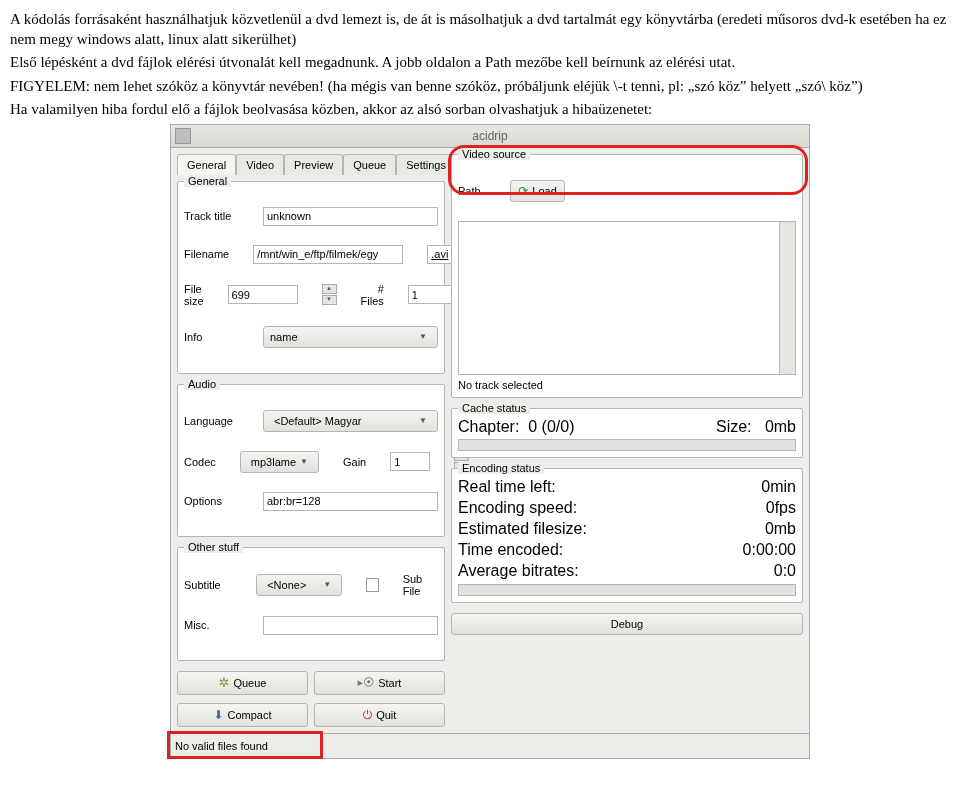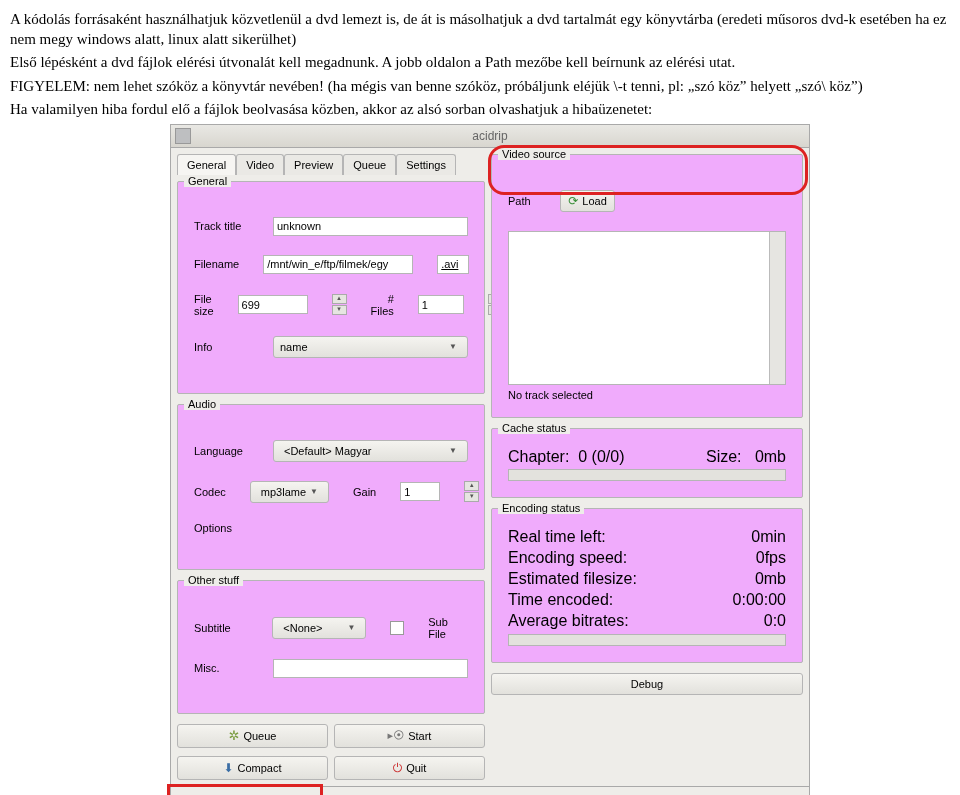--- a/index.html
+++ b/index.html
@@ -43,38 +43,38 @@
   color: #666;
   font-size: 12px;
 }
 .app-body {
   display: flex;
   border: 1px solid #a9a9a9;
   background: #eeede9;
   padding: 6px;
   gap: 6px;
 }
-.col-left { width: 308px; display:flex; flex-direction:column; gap:4px;}
+.col-left { width: 268px; display:flex; flex-direction:column; gap:4px;}
 .col-right { flex:1; display:flex; flex-direction:column; gap:4px;}
 .tabs {
   display:flex;
 }
 .tab {
   border:1px solid #b5b5b5;
   border-bottom:none;
   background:#eae9e5;
   padding:4px 9px;
   font-size:11px;
   border-radius:3px 3px 0 0;
 }
 .tab.active{ background:#f6f5f2;}
 .pane {
   border:1px solid #b5b5b5;
-  background:#f0abfc;
-  padding:16px;
+  background:#ffffff;
+  padding:6px;
   border-radius:2px;
   position:relative;
 }
 .pane-title{
   position:absolute;
   top:-7px; left:6px;
   background:#eeede9;
   padding:0 4px;
   font-size:11px;
 }
@@ -208,20 +208,21 @@
             </div>
           <div>Gain</div>
           <input class="inp" style="width: 40px;" value="1">
           <div class="spin">
               <div class="a">▴</div>
               <div class="a">▾</div>
             </div>
         </div>
         <div class="row">
           <div class="lbl">Options</div>
+          <input class="inp" style="flex: 1 1 0%;" value="abr:br=128">
         </div>
       </div>
 
       <div class="pane" style="margin-top:6px;">
         <div class="pane-title">Other stuff</div>
         <div class="row">
           <div class="lbl">Subtitle</div>
           <div class="btn" style="width:95px;justify-content:flex-end">
               <span>&lt;None&gt;</span>
               <span style="margin-left:auto;font-size:8px;color:#555">▼</span>

